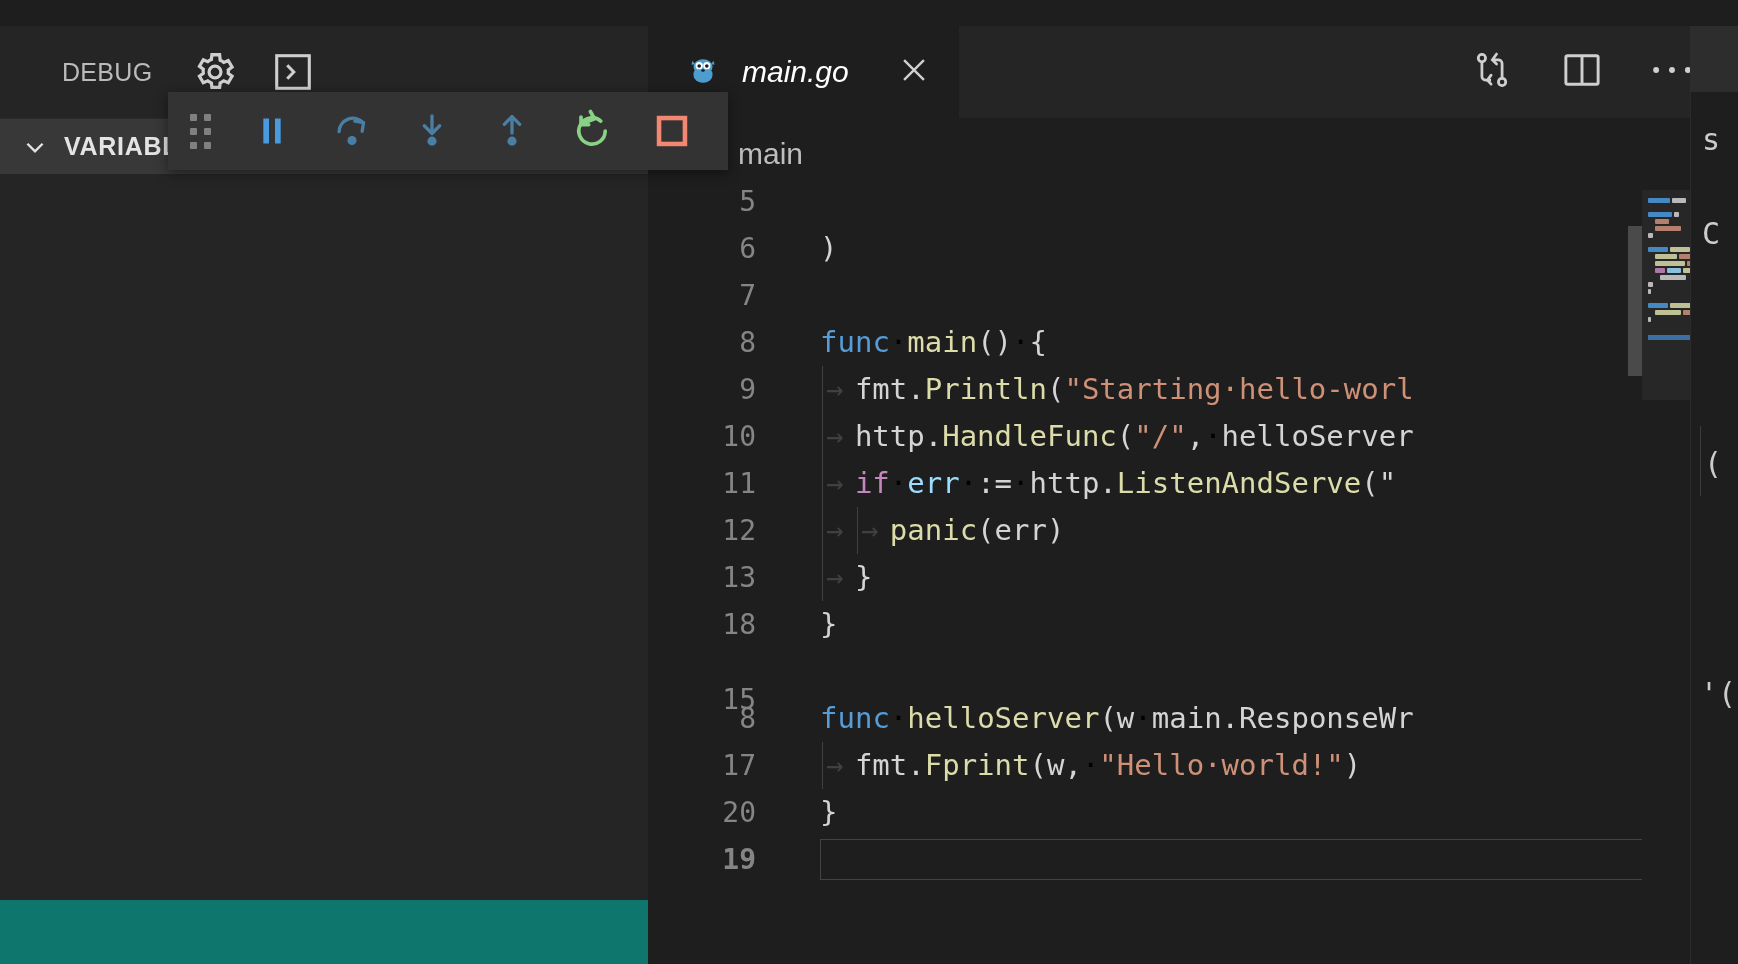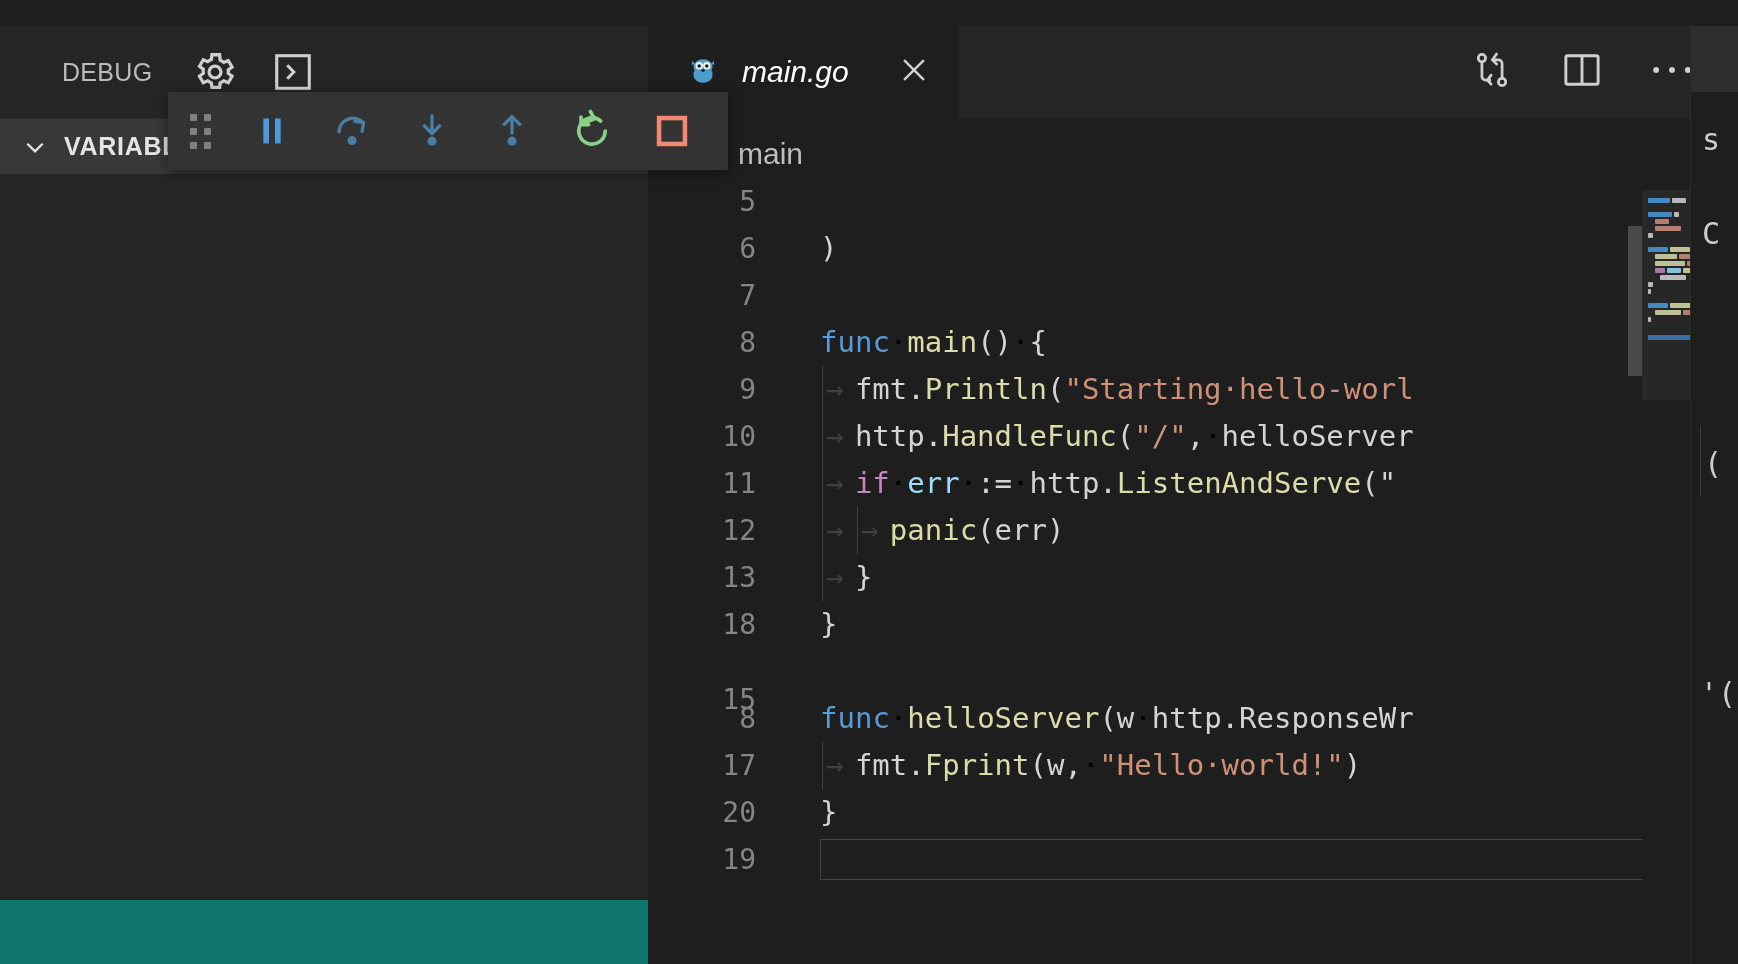--- a/index.html
+++ b/index.html
@@ -307,24 +307,24 @@
           <div class="cline" style="top: 35px; position: absolute; left: 0px; width: 100%;"><span class="lnum">6</span><span class="ctext" style="left: 172px;"><span class="tok-pl">)</span></span></div>
           <div class="cline" style="top: 82px; position: absolute; left: 0px; width: 100%;"><span class="lnum">7</span></div>
           <div class="cline" style="top: 129px; position: absolute; left: 0px; width: 100%;"><span class="lnum">8</span><span class="ctext" style="left: 172px;"><span class="tok-kw">func</span><span class="tok-ws">·</span><span class="tok-fn">main</span><span class="tok-pl">()</span><span class="tok-ws">·</span><span class="tok-pl">{</span></span></div>
           <div class="cline" style="top: 176px; position: absolute; left: 0px; width: 100%;"><span class="lnum">9</span><span class="indent-g" style="left: 174px;"></span><span class="ctext tabarrow" style="left: 178px;">→</span><span class="ctext" style="left: 206.9px;"><span class="tok-pl">fmt.</span><span class="tok-fn">Println</span><span class="tok-pl">(</span><span class="tok-str">"Starting·hello-worl</span></span></div>
           <div class="cline" style="top: 223px; position: absolute; left: 0px; width: 100%;"><span class="lnum">10</span><span class="indent-g" style="left: 174px;"></span><span class="ctext tabarrow" style="left: 178px;">→</span><span class="ctext" style="left: 206.9px;"><span class="tok-pl">http.</span><span class="tok-fn">HandleFunc</span><span class="tok-pl">(</span><span class="tok-str">"/"</span><span class="tok-pl">,</span><span class="tok-ws">·</span><span class="tok-pl">helloServer</span></span></div>
           <div class="cline" style="top: 270px; position: absolute; left: 0px; width: 100%;"><span class="lnum">11</span><span class="indent-g" style="left: 174px;"></span><span class="ctext tabarrow" style="left: 178px;">→</span><span class="ctext" style="left: 206.9px;"><span class="tok-kw2">if</span><span class="tok-ws">·</span><span class="tok-var">err</span><span class="tok-ws">·</span><span class="tok-pl">:=</span><span class="tok-ws">·</span><span class="tok-pl">http.</span><span class="tok-fn">ListenAndServe</span><span class="tok-pl">("</span></span></div>
           <div class="cline" style="top: 317px; position: absolute; left: 0px; width: 100%;"><span class="lnum">12</span><span class="indent-g" style="left: 174px;"></span><span class="ctext tabarrow" style="left: 178px;">→</span><span class="indent-g" style="left: 208.9px;"></span><span class="ctext tabarrow" style="left: 212.9px;">→</span><span class="ctext" style="left: 241.8px;"><span class="tok-fn">panic</span><span class="tok-pl">(err)</span></span></div>
           <div class="cline" style="top: 364px; position: absolute; left: 0px; width: 100%;"><span class="lnum">13</span><span class="indent-g" style="left: 174px;"></span><span class="ctext tabarrow" style="left: 178px;">→</span><span class="ctext" style="left: 206.9px;"><span class="tok-pl">}</span></span></div>
           <div class="cline" style="top: 411px; position: absolute; left: 0px; width: 100%;"><span class="lnum">18</span><span class="ctext" style="left: 172px;"><span class="tok-pl">}</span></span></div>
           <div class="cline" style="top: 486px; position: absolute; left: 0px; width: 100%;"><span class="lnum">15</span></div>
-          <div class="cline" style="top: 505px; position: absolute; left: 0px; width: 100%;"><span class="lnum">8</span><span class="ctext" style="left: 172px;"><span class="tok-kw">func</span><span class="tok-ws">·</span><span class="tok-fn">helloServer</span><span class="tok-pl">(w</span><span class="tok-ws">·</span><span class="tok-pl">http.ResponseWr</span></span></div>
+          <div class="cline" style="top: 505px; position: absolute; left: 0px; width: 100%;"><span class="lnum">8</span><span class="ctext" style="left: 172px;"><span class="tok-kw">func</span><span class="tok-ws">·</span><span class="tok-fn">helloServer</span><span class="tok-pl">(w</span><span class="tok-ws">·</span><span class="tok-pl">main.ResponseWr</span></span></div>
           <div class="cline" style="top: 552px; position: absolute; left: 0px; width: 100%;"><span class="lnum">17</span><span class="indent-g" style="left: 174px;"></span><span class="ctext tabarrow" style="left: 178px;">→</span><span class="ctext" style="left: 206.9px;"><span class="tok-pl">fmt.</span><span class="tok-fn">Fprint</span><span class="tok-pl">(w,</span><span class="tok-ws">·</span><span class="tok-str">"Hello·world!"</span><span class="tok-pl">)</span></span></div>
           <div class="cline" style="top: 599px; position: absolute; left: 0px; width: 100%;"><span class="lnum">20</span><span class="ctext" style="left: 172px;"><span class="tok-pl">}</span></span></div>
-          <div class="cline" style="top: 646px; position: absolute; left: 0px; width: 100%;"><span class="lnum">19</span><span class="cur-line-box"></span></div>
+          <div class="cline" style="top: 646px; position: absolute; left: 0px; width: 100%; font-weight: bold;"><span class="lnum">19</span><span class="cur-line-box"></span></div>
         </div>
     </div>
 
     <div class="minimap">
       <div class="mm-slider"></div>
       <div class="mm-inner" id="mm-inner">
           <div class="mm-line">
             <span class="mm-seg" style="width: 22px; background: rgb(74, 154, 224);"></span>
             <span class="mm-seg" style="width: 14px; background: rgb(212, 212, 212);"></span>
           </div>

